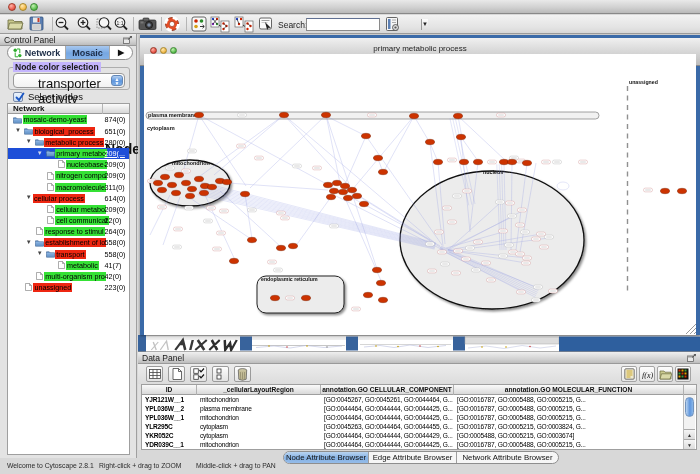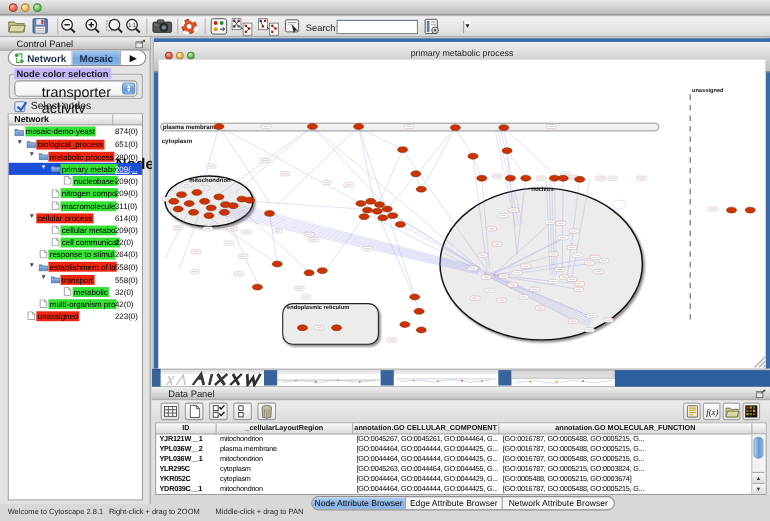--- a/index.html
+++ b/index.html
@@ -26,21 +26,21 @@
   .search-label { position:absolute; left:278px; top:5px; font-size:8.5px; color:#222; }
   .search-combo { position:absolute; left:306px; top:3px; width:74px; height:13px; background:#fff;
     border:1px solid #8a8a8a; border-top-color:#5f6f92; display:flex; }
   .search-input { flex:1; border:none; outline:none; font-size:8px; padding:0 2px; background:transparent; }
   .search-arrow { width:11px; background:linear-gradient(#fdfdfd,#dcdcdc); border-left:1px solid #9a9a9a;
     font-size:6px; color:#222; text-align:center; line-height:11px; }
 
   
   .control-panel { position:absolute; left:0; top:34px; width:137px; height:424px; background:#e3e3e3; border-right:1px solid #9f9f9f; }
   .panel-titlebar { position:relative; height:12px; background:linear-gradient(#efefef,#cfcfcf 70%,#bdbdbd); border-bottom:1px solid #9a9a9a; }
-  .panel-titlebar .pt-label { position:absolute; left:15px; top:1px; font-size:8.5px; color:#1a1a1a; }
+  .panel-titlebar .pt-label { position:absolute; left:4px; top:1px; font-size:8.5px; color:#1a1a1a; }
   .float-icon { position:absolute; right:4px; top:2px; width:9px; height:8px; }
 
   .cp-tabbar { position:absolute; left:7px; top:11px; width:126px; height:15px; background:#fff;
     border:1px solid #8e8e8e; border-radius:8px; display:flex; overflow:hidden; }
   .cp-tab { display:flex; align-items:center; justify-content:center; font-size:9px; font-weight:bold; color:#1c2c46; }
   .cp-tab.network { width:58px; border-right:1px solid #aaa; }
   .cp-tab.mosaic { width:44px; background:linear-gradient(#a8c8ef,#76a7e2 55%,#82b0e6); border-right:1px solid #aaa; }
   .cp-tab.more { flex:1; font-size:8px; color:#111; }
   .cp-tab .net-ic { margin-right:3px; }
 
@@ -457,21 +457,21 @@
             <span class="val">558(0)</span>
           </div>
           <div class="trow">
             <span class="t-icon" style="left: 48.6px;">
               <svg width="9" height="8" viewBox="0 0 9 8">
                 <path d="M1.5 0.5 L5.5 0.5 L7.5 2.5 L7.5 7.5 L1.5 7.5 Z" fill="#fff" stroke="#777" stroke-width="0.6"></path>
                 <path d="M5.5 0.5 L5.5 2.5 L7.5 2.5" fill="none" stroke="#777" stroke-width="0.6"></path>
               </svg>
             </span>
             <span class="lbl green" style="left: 58.1px; max-width: 44.9px;">metabolic</span>
-            <span class="val">32(0)</span>
+            <span class="val">41(7)</span>
           </div>
           <div class="trow">
             <span class="t-icon" style="left: 26.8px;">
               <svg width="9" height="8" viewBox="0 0 9 8">
                 <path d="M1.5 0.5 L5.5 0.5 L7.5 2.5 L7.5 7.5 L1.5 7.5 Z" fill="#fff" stroke="#777" stroke-width="0.6"></path>
                 <path d="M5.5 0.5 L5.5 2.5 L7.5 2.5" fill="none" stroke="#777" stroke-width="0.6"></path>
               </svg>
             </span>
             <span class="lbl green" style="left: 36.3px; max-width: 66.7px;">multi-organism pro</span>
             <span class="val">42(0)</span>

